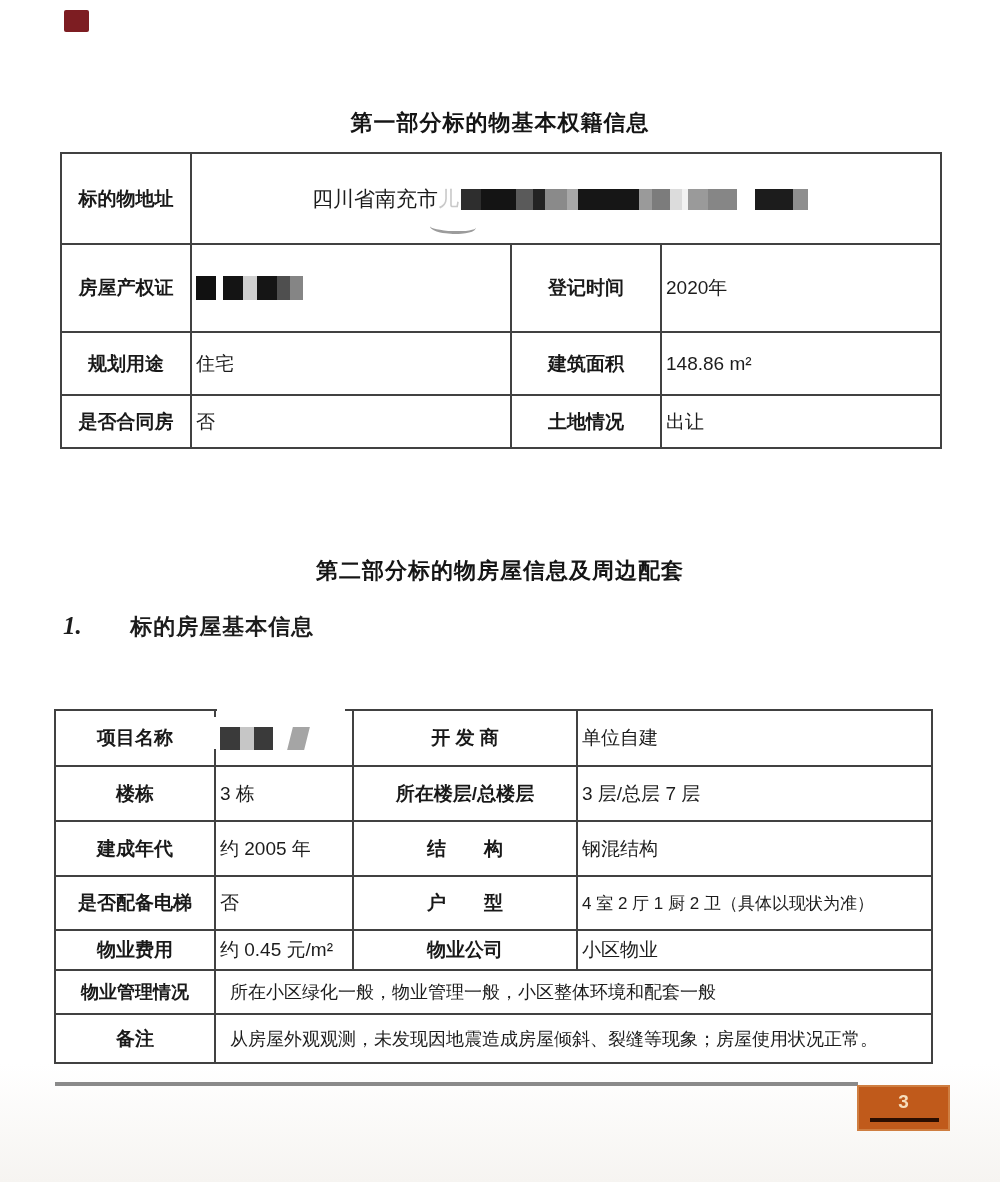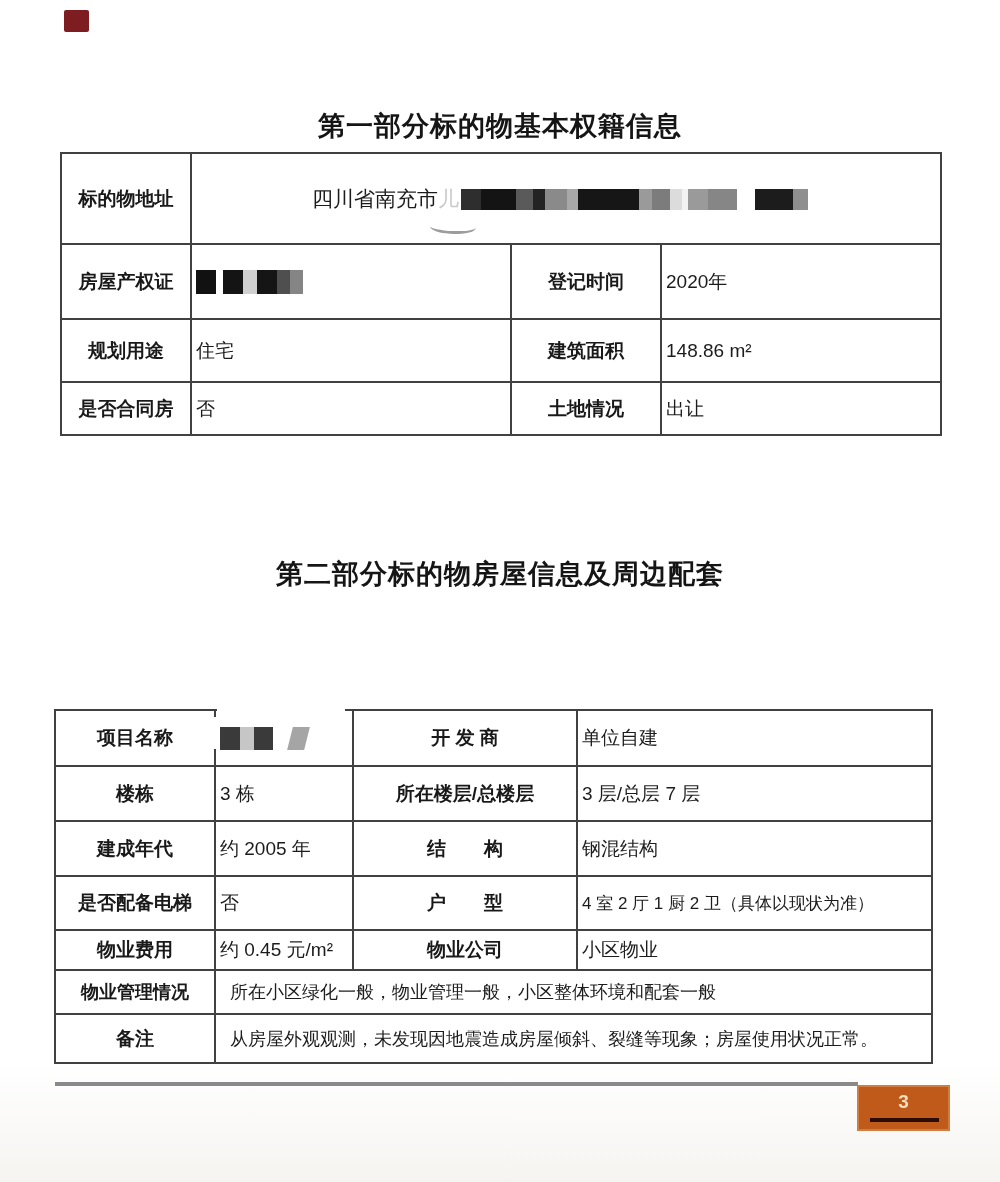--- a/index.html
+++ b/index.html
@@ -1,21 +1,21 @@
 <!DOCTYPE html>
 <html><head>
 <meta charset="utf-8">
 <style>
   html,body{margin:0;padding:0;background:#ffffff;}
   .page{position:relative;width:1000px;height:1182px;margin:0 auto;overflow:hidden;
         background:linear-gradient(180deg,#ffffff 90%,#f6f4f1 100%);
         color:#1c1c1c;font-family:"Liberation Sans","DejaVu Sans",sans-serif;}
 
   .doc-title{position:absolute;left:0;width:100%;margin:0;text-align:center;
-             font-size:27px;font-weight:800;letter-spacing:1px;color:#151515;}
+             font-size:22px;font-weight:800;letter-spacing:1px;color:#151515;}
 
   .tblwrap{position:absolute;}
   table{border-collapse:collapse;table-layout:fixed;width:100%;}
   td{border:2px solid #414141;vertical-align:middle;font-size:19px;padding:0 4px;overflow:hidden;}
   .lbl{font-weight:bold;text-align:center;color:#191919;}
   .val{text-align:left;font-weight:normal;}
   .small{font-size:17px;letter-spacing:0;}
   .spanval{text-align:left;padding-left:14px;font-size:18px;}
 
   
@@ -79,21 +79,21 @@
             <span class="seg" style="width:6px;background:#f2f2f2"></span>
             <span class="seg" style="width:20px;background:#9a9a9a"></span>
             <span class="seg" style="width:29px;background:#868686"></span>
             <span class="seg" style="width:18px;background:transparent"></span>
             <span class="seg" style="width:38px;background:#1c1c1c"></span>
             <span class="seg" style="width:15px;background:#8e8e8e"></span>
           </span>
           <span class="smudge"></span>
         </td>
       </tr>
-      <tr style="height:75px;margin-top:12px;">
+      <tr style="height:88px;margin-top:12px;">
         <td class="lbl">房屋产权证</td>
         <td class="val">
           <span class="redact" style="height:24px;">
             <span class="seg" style="width:20px;background:#111111"></span>
             <span class="seg" style="width:7px;background:#ffffff"></span>
             <span class="seg" style="width:20px;background:#141414"></span>
             <span class="seg" style="width:14px;background:#d0d0d0"></span>
             <span class="seg" style="width:20px;background:#151515"></span>
             <span class="seg" style="width:13px;background:#4f4f4f"></span>
             <span class="seg" style="width:13px;background:#858585"></span>
@@ -113,20 +113,24 @@
         <td class="val">否</td>
         <td class="lbl">土地情况</td>
         <td class="val">出让</td>
       </tr>
     </tbody>
       </table>
   </div>
 
   <h1 class="doc-title" style="top:556px;">第二部分标的物房屋信息及周边配套</h1>
 
+  <div class="item-head">
+    <span class="item-num">1.</span>
+    <span class="item-title">标的房屋基本信息</span>
+  </div>
 
   <div class="tblwrap" style="left:54px;top:688px;width:877px;margin-top:21px;">
     <table>
       <colgroup>
           <col style="width:160px">
           <col style="width:138px">
           <col style="width:224px">
           <col style="width:355px">
         </colgroup>
       <tbody>

